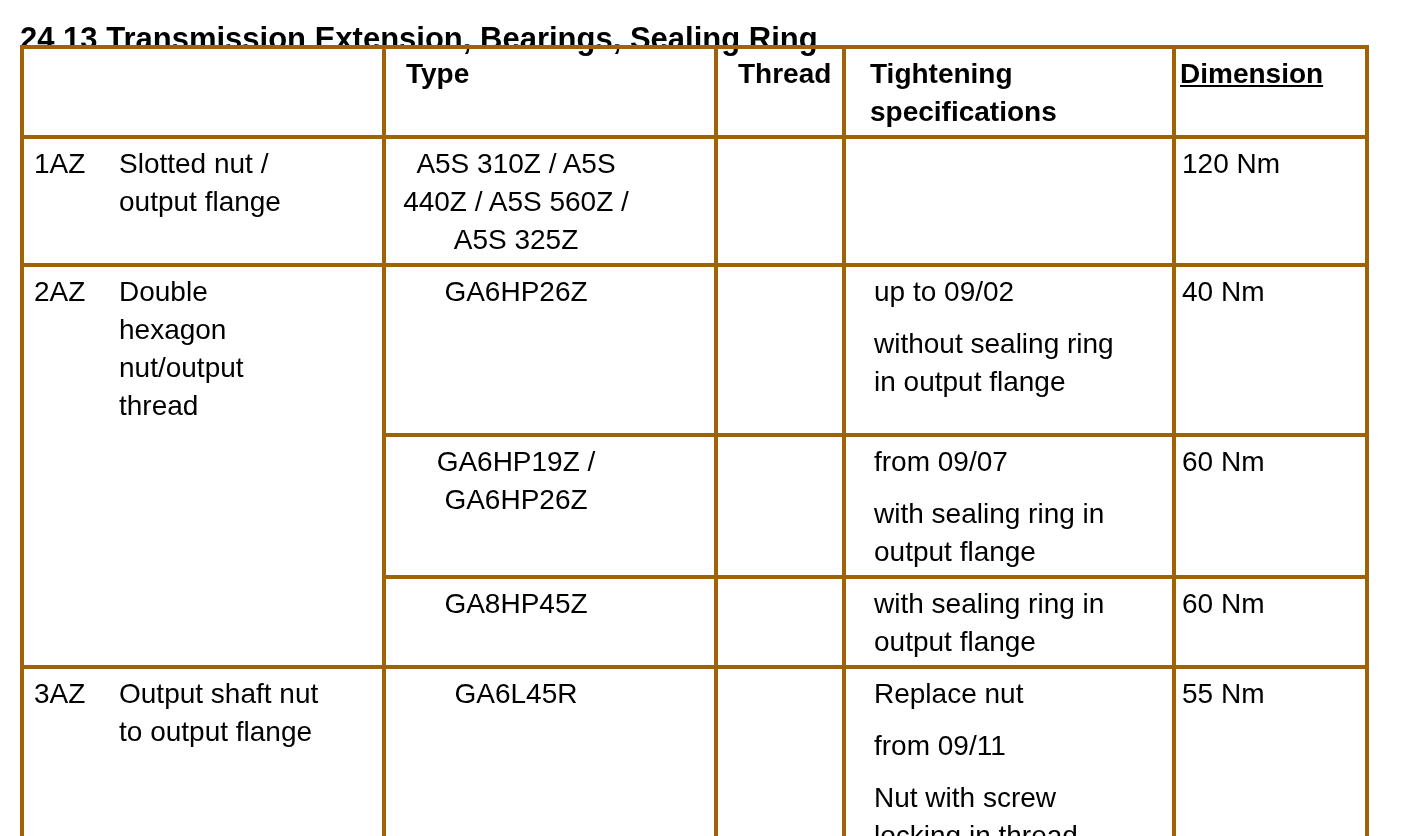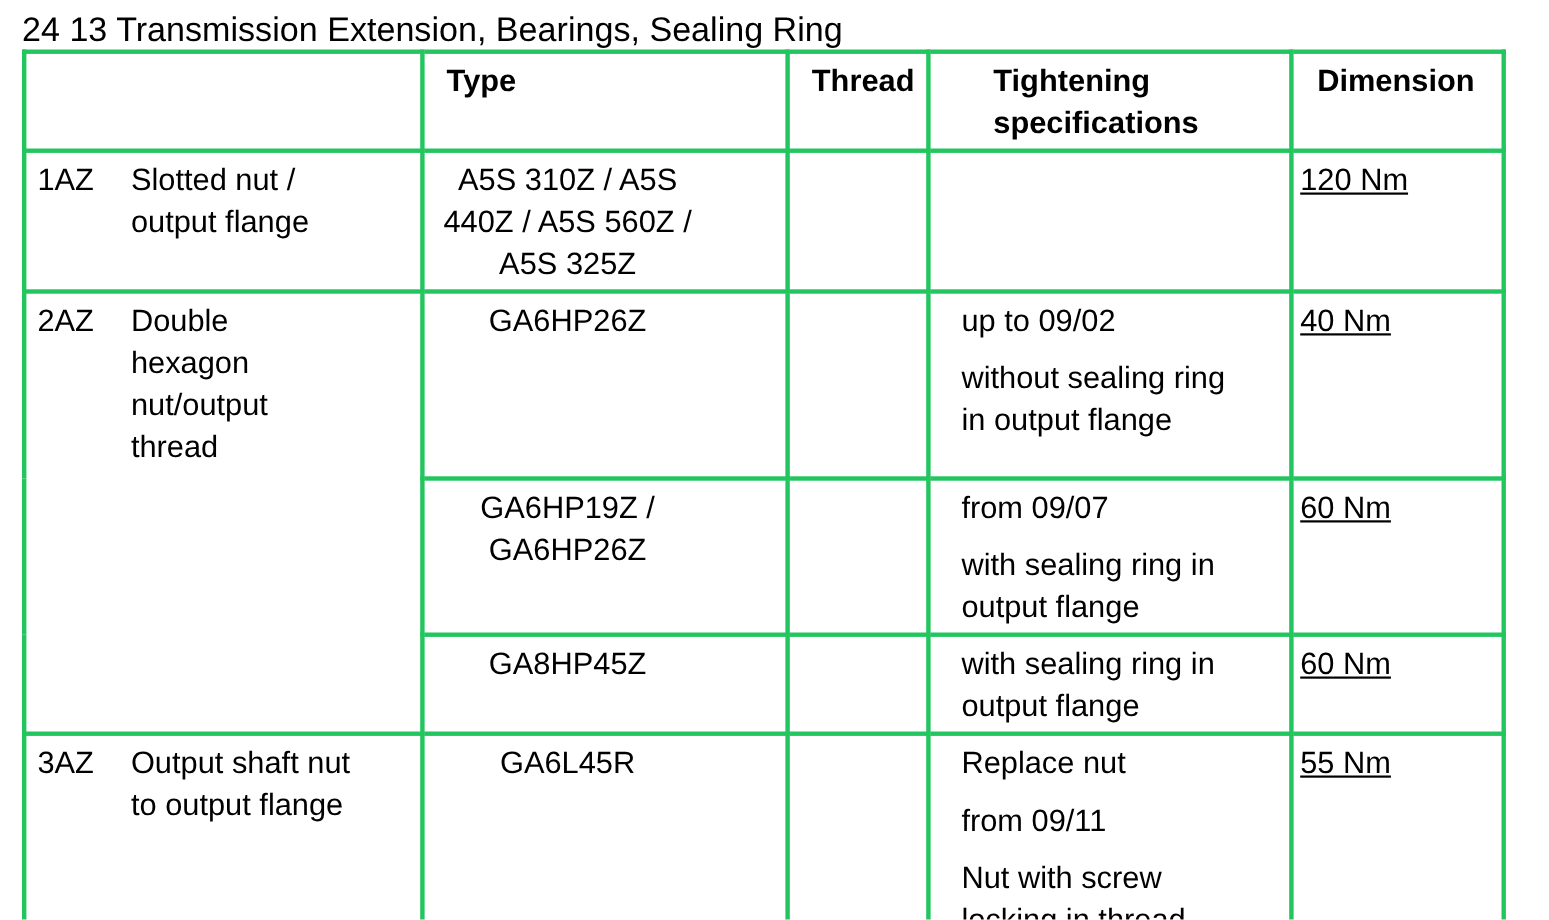--- a/index.html
+++ b/index.html
@@ -6,36 +6,36 @@
     margin: 0; padding: 0;
     width: 1408px; height: 836px;
     background: #ffffff;
     color: #000000;
     font-family: "Liberation Sans", sans-serif;
     position: relative;
     overflow: hidden;
   }
   .title {
     position: absolute;
-    left: 20px; top: 8px;
+    left: 20px; top: 20px;
     margin: 0;
     font-size: 31px;
-    font-weight: normal;
+    font-weight: bold;
     line-height: 38px;
     white-space: nowrap;
   }
   table.spec-table {
     position: absolute;
     left: 20px; top: 45px;
     border-collapse: collapse;
     table-layout: fixed;
     border: 4px solid #000;
   }
   .spec-table td, .spec-table th {
-    border: 4px solid #22c55e;
+    border: 4px solid #a16207;
     vertical-align: top;
     padding: 6px 4px 4px 4px;
     font-size: 28px;
     line-height: 38px;
     text-align: left;
     font-weight: normal;
     overflow: hidden;
   }
   .spec-table th { font-weight: bold; }
   
@@ -47,25 +47,25 @@
   
   .r-head { height: 83px; }
   .r-1 { height: 120px; }
   .r-2a { height: 170px; }
   .r-2b { height: 134px; }
   .r-2c { height: 83px; }
   .r-3 { height: 185px; }
   
   th.h2, th.h3 { padding-left: 20px; }
   th.h4 { padding-left: 24px; }
-  th.h5 { text-align: center; padding-right: 7px; }
-  .hwrap { width: 240px; margin-left: 33px; }
+  th.h5 { text-align: left; padding-right: 7px; text-decoration: underline; }
+  .hwrap { width: 240px; }
   td.c1 { padding-left: 10px; }
   td.c4 { padding-left: 28px; }
-  td.c5 { padding-left: 6px; text-decoration: underline; }
+  td.c5 { padding-left: 6px; }
   .rowid {
     display: inline-block;
     width: 85px;
     vertical-align: top;
   }
   .desc {
     display: inline-block;
     width: 200px;
     vertical-align: top;
   }

